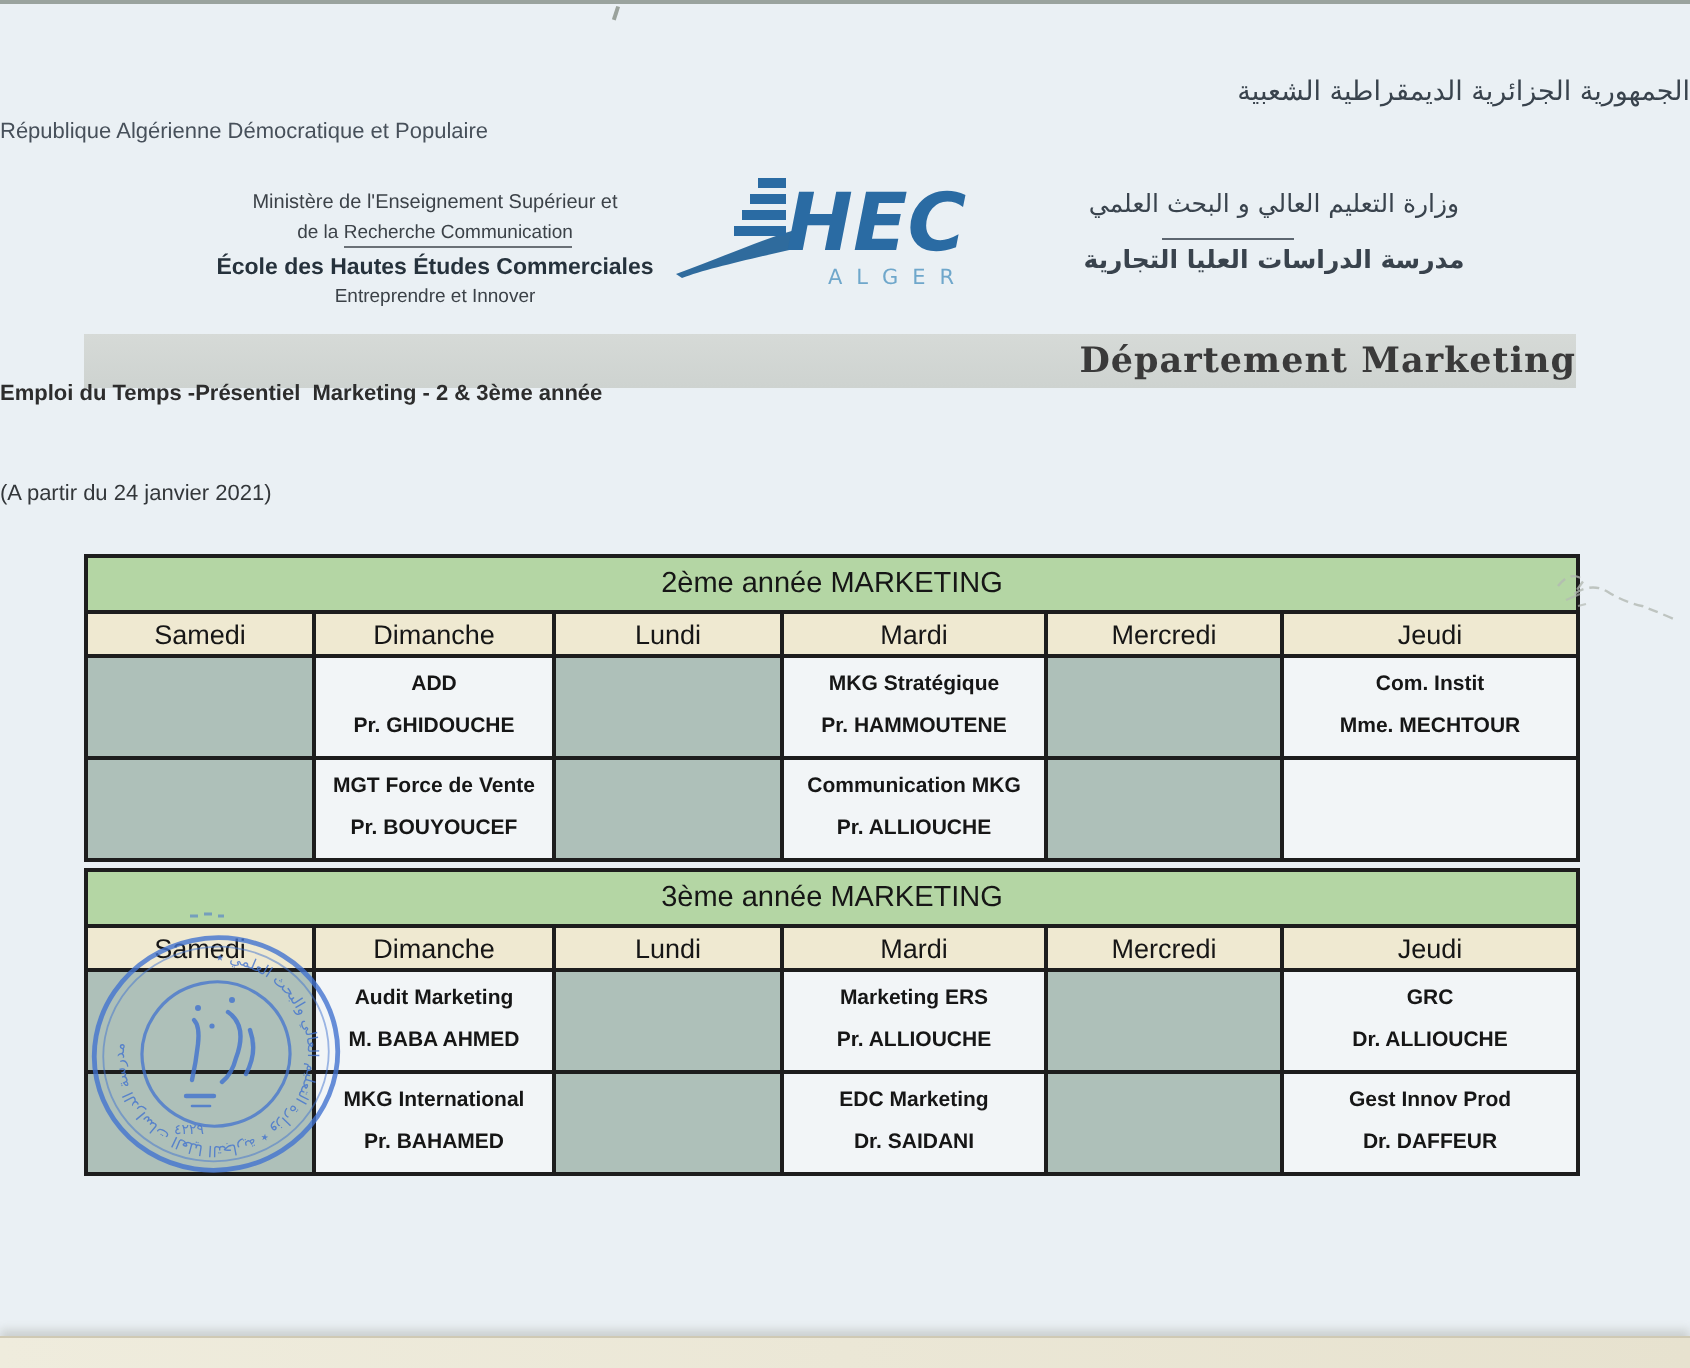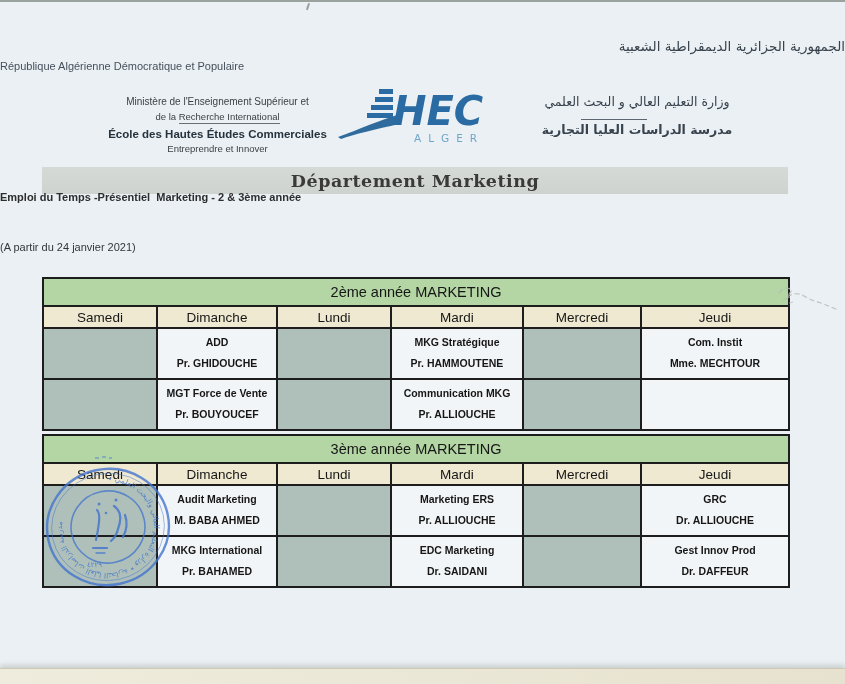--- a/index.html
+++ b/index.html
@@ -18,21 +18,21 @@
   .left-block .l2{font-size:9.5px;line-height:1.45;}
   .left-block .l2 .ul{border-bottom:1px solid #6a7076;padding-bottom:1px;}
   .left-block .school{font-size:11.5px;font-weight:bold;color:#26323c;margin-top:5px;}
   .left-block .motto{font-size:9.5px;margin-top:3px;}
   .logo{position:absolute;left:335px;top:84px;}
   .right-block{position:absolute;left:503px;top:94px;width:268px;text-align:center;color:#39434d;}
   .right-block .a1{font-size:12.5px;}
   .right-block .a1-ul{position:absolute;left:78px;top:25px;width:66px;border-bottom:1px solid #5d6670;}
   .right-block .a2{font-size:12.5px;font-weight:bold;margin-top:13px;}
   .title-bar{position:absolute;left:42px;top:167px;width:746px;height:27px;
-        background:linear-gradient(180deg,#d6dad7,#ced3d0);display:flex;align-items:center;justify-content:center;}
+        background:linear-gradient(180deg,#d6dad7,#ced3d0);display:flex;align-items:center;justify-content:flex-end;}
   .title-bar .t{font-family:"DejaVu Serif",serif;font-weight:bold;font-size:17.5px;
         color:#3a3a3a;letter-spacing:.5px;}
   .subtitle{top:191px;font-size:11px;font-weight:bold;color:#2d2d2d;white-space:pre;}
   .datetag{top:241px;font-size:11px;color:#33373a;}
   .tables{position:absolute;left:42px;top:277px;}
   .tt{border-collapse:collapse;table-layout:fixed;border:2px solid #141414;margin-bottom:3px;}
   .tt td{border:2px solid #1d1d1d;text-align:center;vertical-align:middle;overflow:hidden;padding:0;}
   .green-cell{background:#b4d6a4;height:26px;font-size:14.5px;color:#161616;}
   .day-cell{background:#efe9d1;height:20px;font-size:13.5px;color:#161616;}
   .slot-row td{height:49px;margin-top:16px;}
@@ -49,21 +49,21 @@
 
 <div class="page">
   <div class="top-edge"></div>
   <div class="tick"></div>
 
   <div class="ctr ar t-ar-rep">الجمهورية الجزائرية الديمقراطية الشعبية</div>
   <div class="ctr t-fr-rep">République Algérienne Démocratique et Populaire</div>
 
   <div class="left-block">
     <div class="l1">Ministère de l'Enseignement Supérieur et</div>
-    <div class="l2"><span>de la </span><span class="ul">Recherche International</span></div>
+    <div class="l2"><span>de la </span><span class="ul">Recherche Communication</span></div>
     <div class="school">École des Hautes Études Commerciales</div>
     <div class="motto">Entreprendre et Innover</div>
   </div>
 
   <div class="logo">
     <svg width="170" height="64" viewBox="0 0 170 64">
       <path d="M3,53 C25,45 45,36 64,30.5 L64,40 C42,45 18,50.5 6,55 Z" fill="#2f6b9d"></path>
       <rect x="44" y="5" width="14" height="5" fill="#2a6ba3"></rect>
       <rect x="40" y="13" width="18" height="5" fill="#2a6ba3"></rect>
       <rect x="36" y="21" width="22" height="5" fill="#2a6ba3"></rect>

